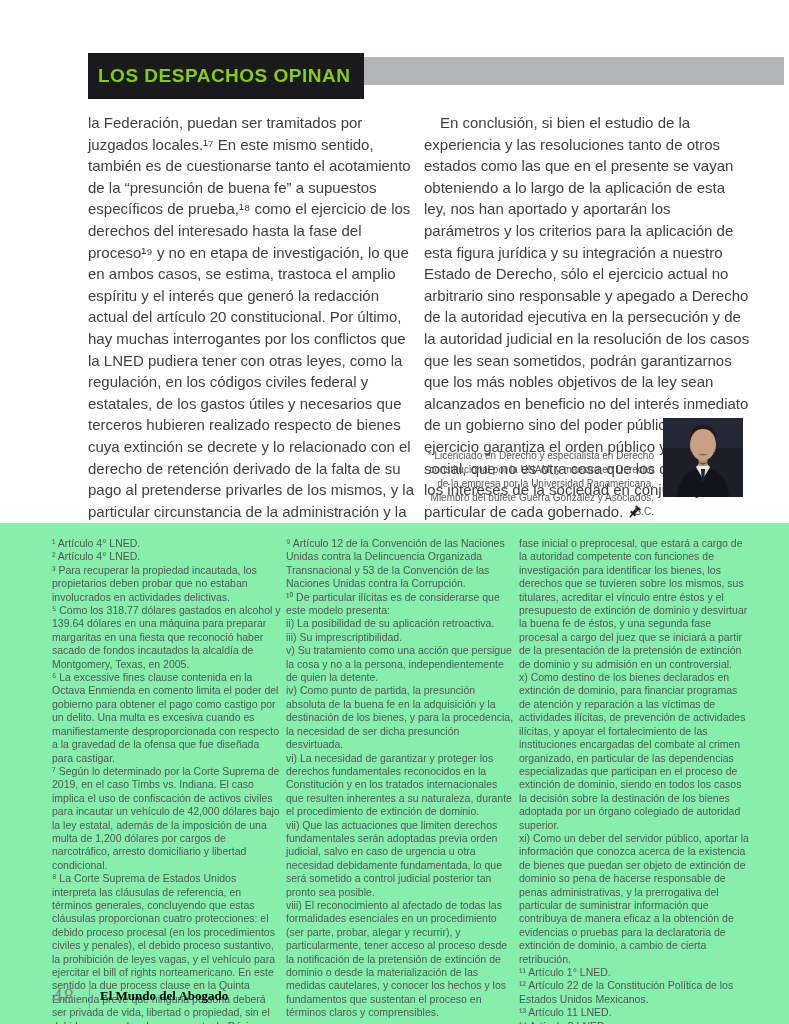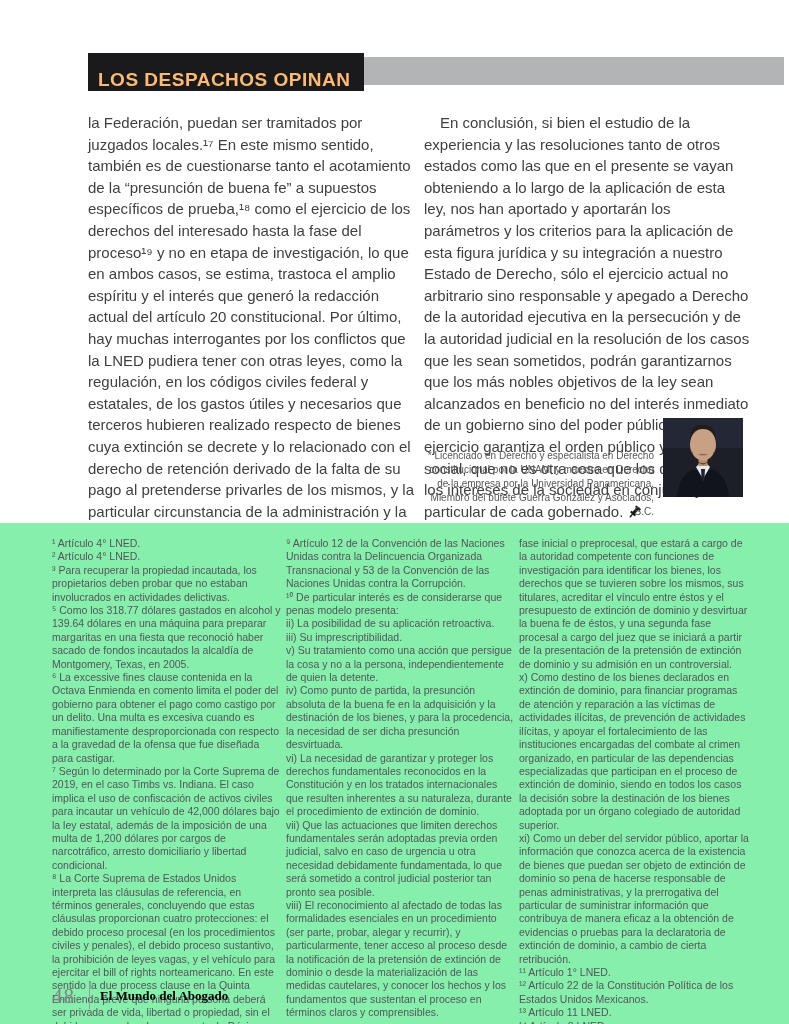--- a/index.html
+++ b/index.html
@@ -3,22 +3,22 @@
 <meta charset="utf-8">
 <style>
   html,body{margin:0;padding:0;background:#ffffff;}
   .page{
     position:relative;width:789px;height:1024px;overflow:hidden;
     background:#ffffff;font-family:"Liberation Sans",sans-serif;
   }
   
   .gray-bar{position:absolute;left:92px;top:57px;width:692px;height:28px;background:#b2b4b6;}
   .banner{
-    position:absolute;left:88px;top:53px;height:22px;background:#1a1a1c;color:#fdba74;
-    display:flex;align-items:center;padding:16px 14px 0 10px;
+    position:absolute;left:88px;top:53px;height:46px;background:#1a1a1c;color:#84cc16;
+    display:flex;align-items:center;padding:0 14px 0 10px;
     font-weight:bold;font-size:19px;letter-spacing:.5px;white-space:nowrap;
   }
   
   .col{
     position:absolute;top:112px;width:326px;
     font-size:15px;line-height:21.6px;color:#3f3f41;text-align:left;
   }
   .col-left{left:88px;}
   .col-right{left:424px;text-indent:16px;}
   .gavel{display:inline-block;vertical-align:-2px;margin-left:4px;}
@@ -95,21 +95,21 @@
         <p class="fn">² Artículo 4° LNED.</p>
         <p class="fn">³ Para recuperar la propiedad incautada, los propietarios deben probar que no estaban involucrados en actividades delictivas.</p>
         <p class="fn">⁵ Como los 318.77 dólares gastados en alcohol y 139.64 dólares en una máquina para preparar margaritas en una fiesta que reconoció haber sacado de fondos incautados la alcaldía de Montgomery, Texas, en 2005.</p>
         <p class="fn">⁶ La excessive fines clause contenida en la Octava Enmienda en comento limita el poder del gobierno para obtener el pago como castigo por un delito. Una multa es excesiva cuando es manifiestamente desproporcionada con respecto a la gravedad de la ofensa que fue diseñada para castigar.</p>
         <p class="fn">⁷ Según lo determinado por la Corte Suprema de 2019, en el caso Timbs vs. Indiana. El caso implica el uso de confiscación de activos civiles para incautar un vehículo de 42,000 dólares bajo la ley estatal, además de la imposición de una multa de 1,200 dólares por cargos de narcotráfico, arresto domiciliario y libertad condicional.</p>
         <p class="fn">⁸ La Corte Suprema de Estados Unidos interpreta las cláusulas de referencia, en términos generales, concluyendo que estas cláusulas proporcionan cuatro protecciones: el debido proceso procesal (en los procedimientos civiles y penales), el debido proceso sustantivo, la prohibición de leyes vagas, y el vehículo para ejercitar el bill of rights norteamericano. En este sentido la due process clause en la Quinta Enmienda prevé que ninguna persona deberá ser privada de vida, libertad o propiedad, sin el debido proceso legal; por su parte, la Décimo Cuarta Enmienda prevé que ningún estado privará a ninguna persona de vida, libertad o propiedad, sin el debido proceso legal.</p>
       </div>
     <div class="fn-col fn-col-2">
 
     <p class="fn">⁹ Artículo 12 de la Convención de las Naciones Unidas contra la Delincuencia Organizada Transnacional y 53 de la Convención de las Naciones Unidas contra la Corrupción.</p>
-        <p class="fn">¹⁰ De particular interés es de considerarse que penas modelo presenta:</p>
+        <p class="fn">¹⁰ De particular ilícitas es de considerarse que este modelo presenta:</p>
         <p class="fn">ii) La posibilidad de su aplicación retroactiva.</p>
         <p class="fn">iii) Su imprescriptibilidad.</p>
         <p class="fn">v) Su tratamiento como una acción que persigue la cosa y no a la persona, independientemente de quien la detente.</p>
         <p class="fn">iv) Como punto de partida, la presunción absoluta de la buena fe en la adquisición y la destinación de los bienes, y para la procedencia, la necesidad de ser dicha presunción desvirtuada.</p>
         <p class="fn">vi) La necesidad de garantizar y proteger los derechos fundamentales reconocidos en la Constitución y en los tratados internacionales que resulten inherentes a su naturaleza, durante el procedimiento de extinción de dominio.</p>
         <p class="fn">vii) Que las actuaciones que limiten derechos fundamentales serán adoptadas previa orden judicial, salvo en caso de urgencia u otra necesidad debidamente fundamentada, lo que será sometido a control judicial posterior tan pronto sea posible.</p>
         <p class="fn">viii) El reconocimiento al afectado de todas las formalidades esenciales en un procedimiento (ser parte, probar, alegar y recurrir), y particularmente, tener acceso al proceso desde la notificación de la pretensión de extinción de dominio o desde la materialización de las medidas cautelares, y conocer los hechos y los fundamentos que sustentan el proceso en términos claros y comprensibles.</p>
       </div>
     <div class="fn-col fn-col-3">
 

